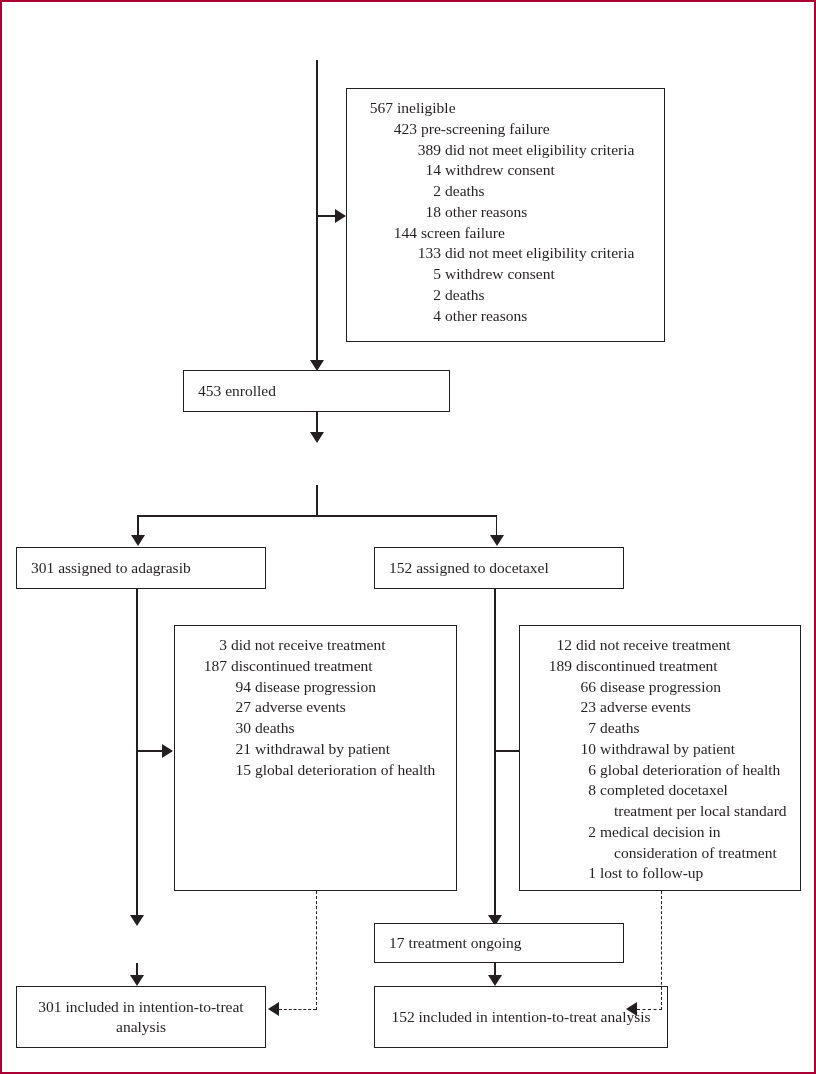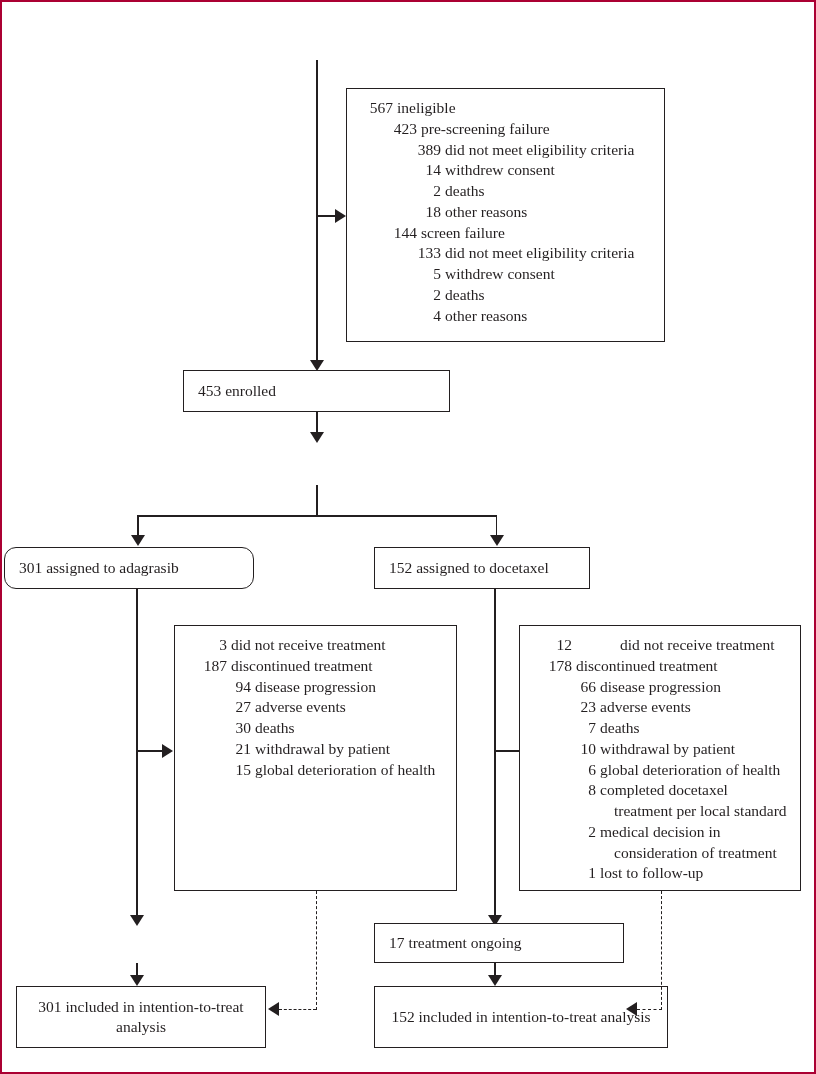--- a/index.html
+++ b/index.html
@@ -191,24 +191,24 @@
     <div class="arrow-down" style="left:308px; top:430px;"></div>
 
 
     <div class="line vline" style="left:314px; top:483px; width:1.5px; height:31px;"></div>
     <div class="line hline" style="left:135px; top:513px; width:360px; height:1.5px;"></div>
     <div class="line vline" style="left:135px; top:513px; width:1.5px; height:23px;"></div>
     <div class="line vline" style="left:493.5px; top:513px; width:1.5px; height:23px;"></div>
     <div class="arrow-down" style="left:129px; top:533px;"></div>
     <div class="arrow-down" style="left:487.5px; top:533px;"></div>
 
-    <div class="box center-v" style="left:2px; top:545px; width:250px; height:42px;border-radius:12px;">
+    <div class="box center-v" style="left:14px; top:545px; width:250px; height:42px;">
       <span class="pad">301 assigned to adagrasib</span>
     </div>
-    <div class="box center-v" style="left:372px; top:545px; width:216px; height:42px;">
+    <div class="box center-v" style="left:372px; top:545px; width:250px; height:42px;">
       <span class="pad">152 assigned to docetaxel</span>
     </div>
 
     <div class="line vline" style="left:134px; top:587px; width:1.5px; height:332px;"></div>
     <div class="line vline" style="left:492px; top:587px; width:1.5px; height:332px;"></div>
 
     <div class="line hline" style="left:134px; top:748px; width:26px; height:1.5px;"></div>
     <div class="arrow-right" style="left:160px; top:742px;"></div>
     <div class="line hline" style="left:492px; top:748px; width:26px; height:1.5px;"></div>
     <div class="arrow-right" style="left:518px; top:742px;"></div>
@@ -244,26 +244,26 @@
         </li>
         <li style="padding-left:42px;">
           <span class="num" style="width:34px;">15</span>
           <span class="txt">global deterioration of health</span>
         </li>
       </ul>
     </div>
 
     <div class="listbox" style="left:517px; top:623px; width:282px; height:266px; padding:9px 8px 8px 0;">
       <ul>
-        <li style="padding-left:18px;gap:44px;">
+        <li style="padding-left:18px;">
           <span class="num" style="width:34px;">12</span>
           <span class="txt">did not receive treatment</span>
         </li>
         <li style="padding-left:18px;">
-          <span class="num" style="width:34px;">178</span>
+          <span class="num" style="width:34px;">189</span>
           <span class="txt">discontinued treatment</span>
         </li>
         <li style="padding-left:42px;">
           <span class="num" style="width:34px;">66</span>
           <span class="txt">disease progression</span>
         </li>
         <li style="padding-left:42px;">
           <span class="num" style="width:34px;">23</span>
           <span class="txt">adverse events</span>
         </li>

